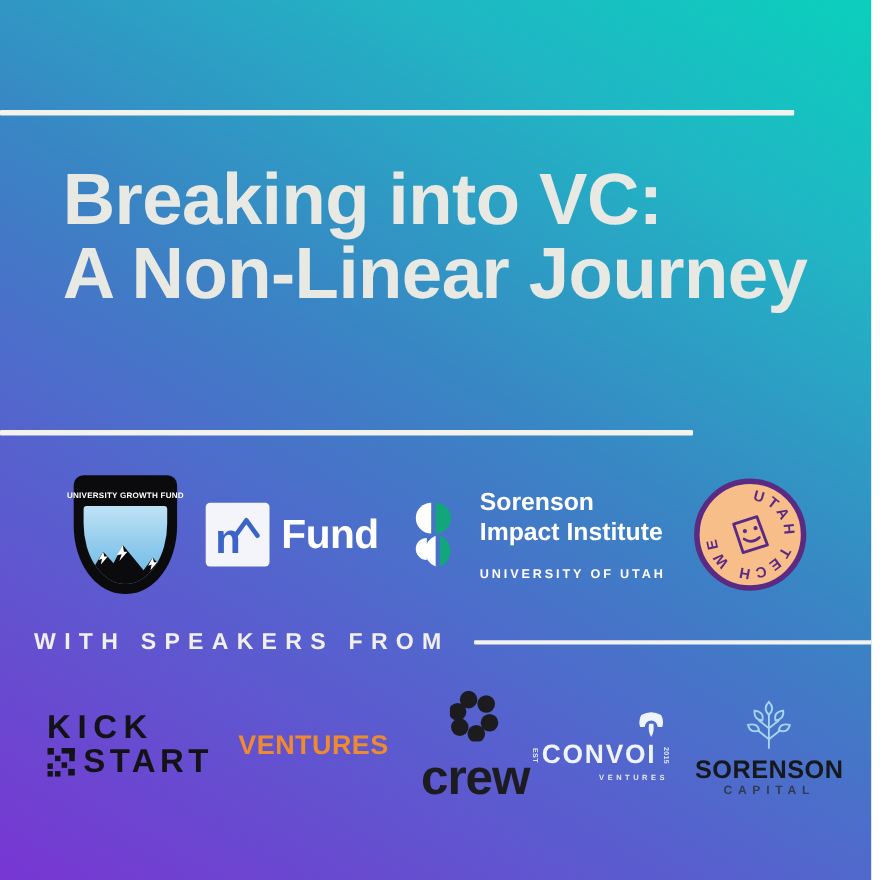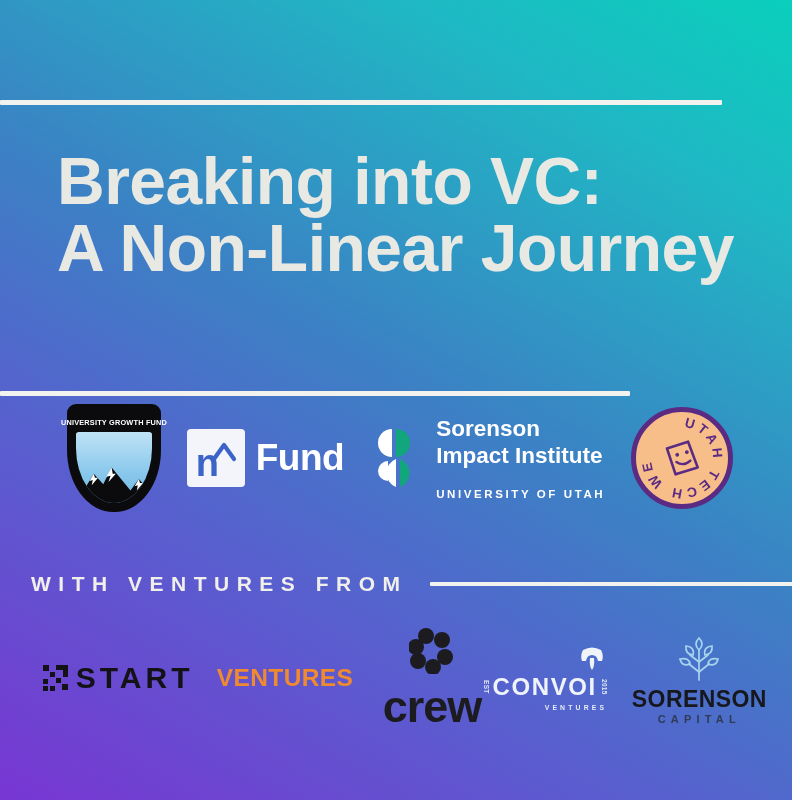--- a/index.html
+++ b/index.html
@@ -11,21 +11,21 @@
   .rule{position:absolute;height:5px;background:#F2F2EE;border-radius:1px;}
   #rule-top{left:0;top:100px;width:722px;}
   #rule-mid{left:0;top:391px;width:630px;}
 
   #title{position:absolute;left:57px;top:148px;width:720px;
     color:#E9E9E4;font-size:66px;line-height:1.02;font-weight:700;
     letter-spacing:-0.5px;}
   #title .line{display:block;white-space:nowrap;}
 
   
-  #partner-row{position:absolute;left:0;top:400px;width:800px;height:116px;
+  #partner-row{position:absolute;left:0;top:428px;width:800px;height:116px;
     display:flex;align-items:center;justify-content:center;gap:26px;}
 
   
   .ugf{width:94px;height:108px;position:relative;}
   .ugf .shield{position:absolute;inset:0;background:#0B0B0D;
     border-radius:9px 9px 46px 46px/9px 9px 62px 62px;}
   .ugf .banner{position:absolute;left:7px;right:7px;top:11px;height:15px;
     background:#0B0B0D;color:#fff;font-size:7.2px;font-weight:700;
     letter-spacing:.2px;display:flex;align-items:center;justify-content:center;
     white-space:nowrap;transform:scaleX(1.02);}
@@ -174,27 +174,28 @@
           <circle cx="-4" cy="-5" r="1.9" fill="#5B2A83"></circle>
           <circle cx="6" cy="-6" r="1.9" fill="#5B2A83"></circle>
           <path d="M-6,2 Q0,8 8,3" fill="none" stroke="#5B2A83" stroke-width="2.4" stroke-linecap="round"></path>
         </g>
       </svg>
     </div>
 
   </div>
 
   <div id="speakers">
-    <span class="lbl">WITH VENTURES FROM</span>
+    <span class="lbl">WITH SPEAKERS FROM</span>
     <span class="tail"></span>
   </div>
 
   <div id="sponsor-row">
 
     <div class="kick">
+      <div class="r1">KICK</div>
       <div class="r2">
         <svg class="glyph" viewBox="0 0 30 30">
           <g fill="#121217">
             <rect x="0" y="2" width="6" height="6"></rect>
               <rect x="7" y="9" width="5" height="5"></rect>
             <rect x="13" y="15" width="5" height="5"></rect>
               <rect x="19" y="21" width="6" height="6"></rect>
             <rect x="13" y="2" width="12" height="5"></rect>
               <rect x="20" y="2" width="5" height="12"></rect>
             <rect x="0" y="16" width="5" height="5"></rect>

